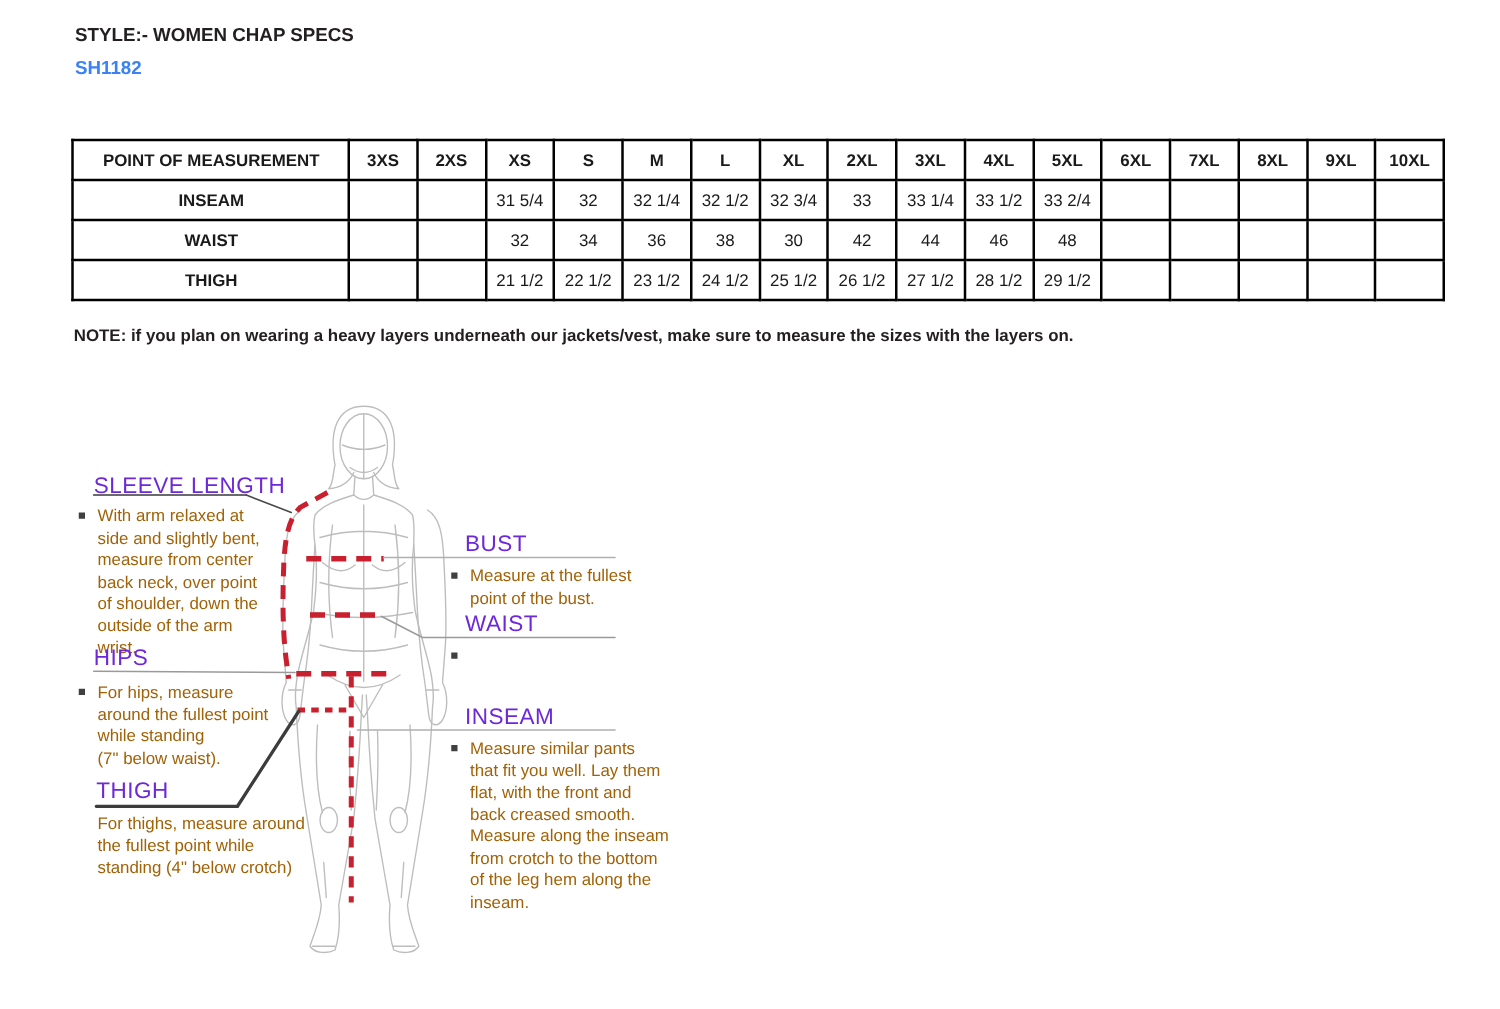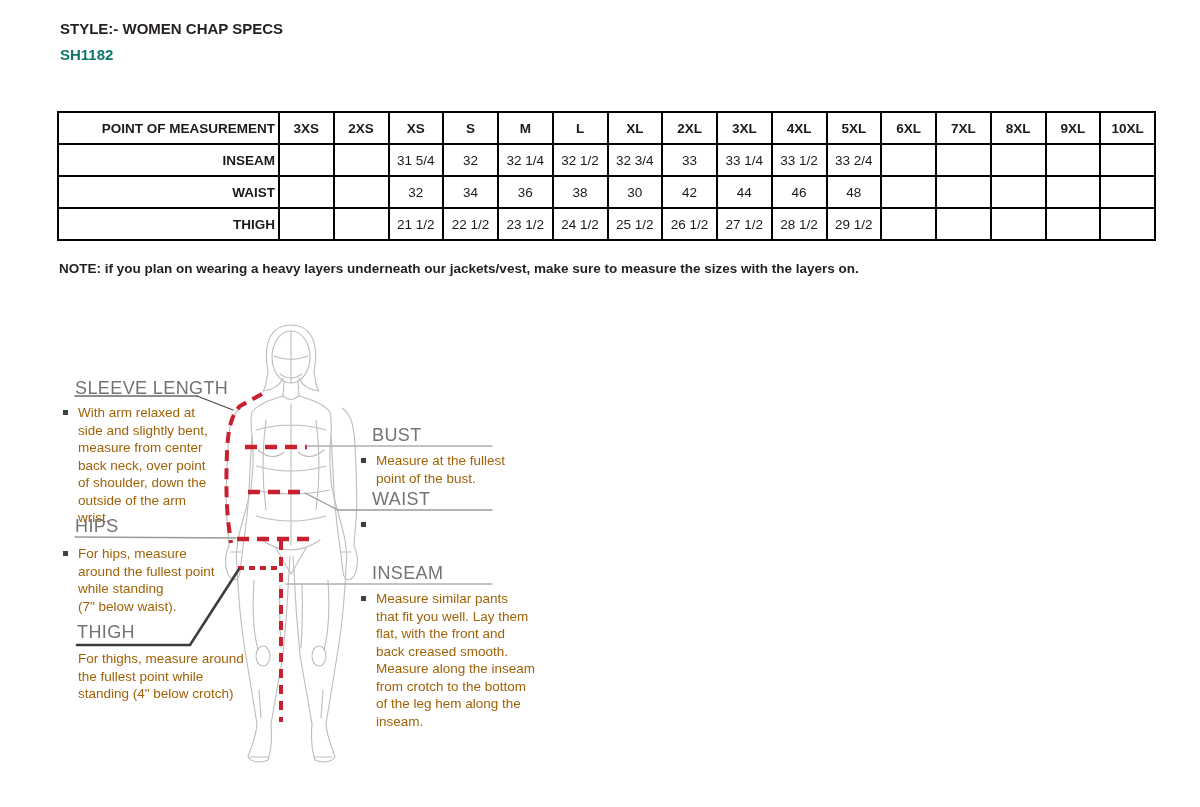--- a/index.html
+++ b/index.html
@@ -1,31 +1,31 @@
 <!DOCTYPE html>
 <html><head>
 <meta charset="utf-8">
 <style>
   html,body{margin:0;padding:0;background:#fff;}
   #page{position:relative;width:1200px;height:807px;background:#ffffff;overflow:hidden;
         font-family:"Liberation Sans", sans-serif;color:#1a1a1a;}
 
   .doc-title{position:absolute;left:60px;top:20px;font-size:15px;font-weight:bold;color:#231f20;}
-  .doc-code{position:absolute;left:60px;top:46px;font-size:15px;font-weight:bold;color:#0f766e;}
+  .doc-code{position:absolute;left:60px;top:46px;font-size:15px;font-weight:bold;color:#3b82f6;}
   .doc-note{position:absolute;left:59px;top:261px;font-size:13.5px;font-weight:bold;color:#231f20;}
 
   table.size-table{position:absolute;left:57px;top:111px;width:1099px;border-collapse:collapse;
                    table-layout:fixed;font-size:13.5px;}
   table.size-table th, table.size-table td{border:2px solid #000;height:30px;padding:0 3px;
                    text-align:center;font-weight:bold;white-space:nowrap;overflow:hidden;}
   table.size-table td{font-weight:normal;}
-  table.size-table .col-label{text-align:right;padding-left:4px;width:212px;}
+  table.size-table .col-label{text-align:center;padding-left:4px;width:212px;}
 
   .diagram-text{position:absolute;color:#a16207;}
-  .dg-heading{font-size:18px;letter-spacing:.4px;color:#737373;white-space:nowrap;}
+  .dg-heading{font-size:18px;letter-spacing:.4px;color:#6d28d9;white-space:nowrap;}
   .dg-body{font-size:13.5px;line-height:17.5px;white-space:pre-line;}
   .dg-bullet{position:absolute;width:5px;height:5px;background:#404041;}
 
   svg.diagram-svg{position:absolute;left:0;top:300px;width:640px;height:507px;}
   .fig{fill:none;stroke:#bdbdbd;stroke-width:1.1;stroke-linecap:round;stroke-linejoin:round;}
   .measure-line{fill:none;stroke:#c8202f;stroke-linecap:butt;}
   .connector{fill:none;stroke-linecap:round;}
 </style>
 </head>
 <body>

